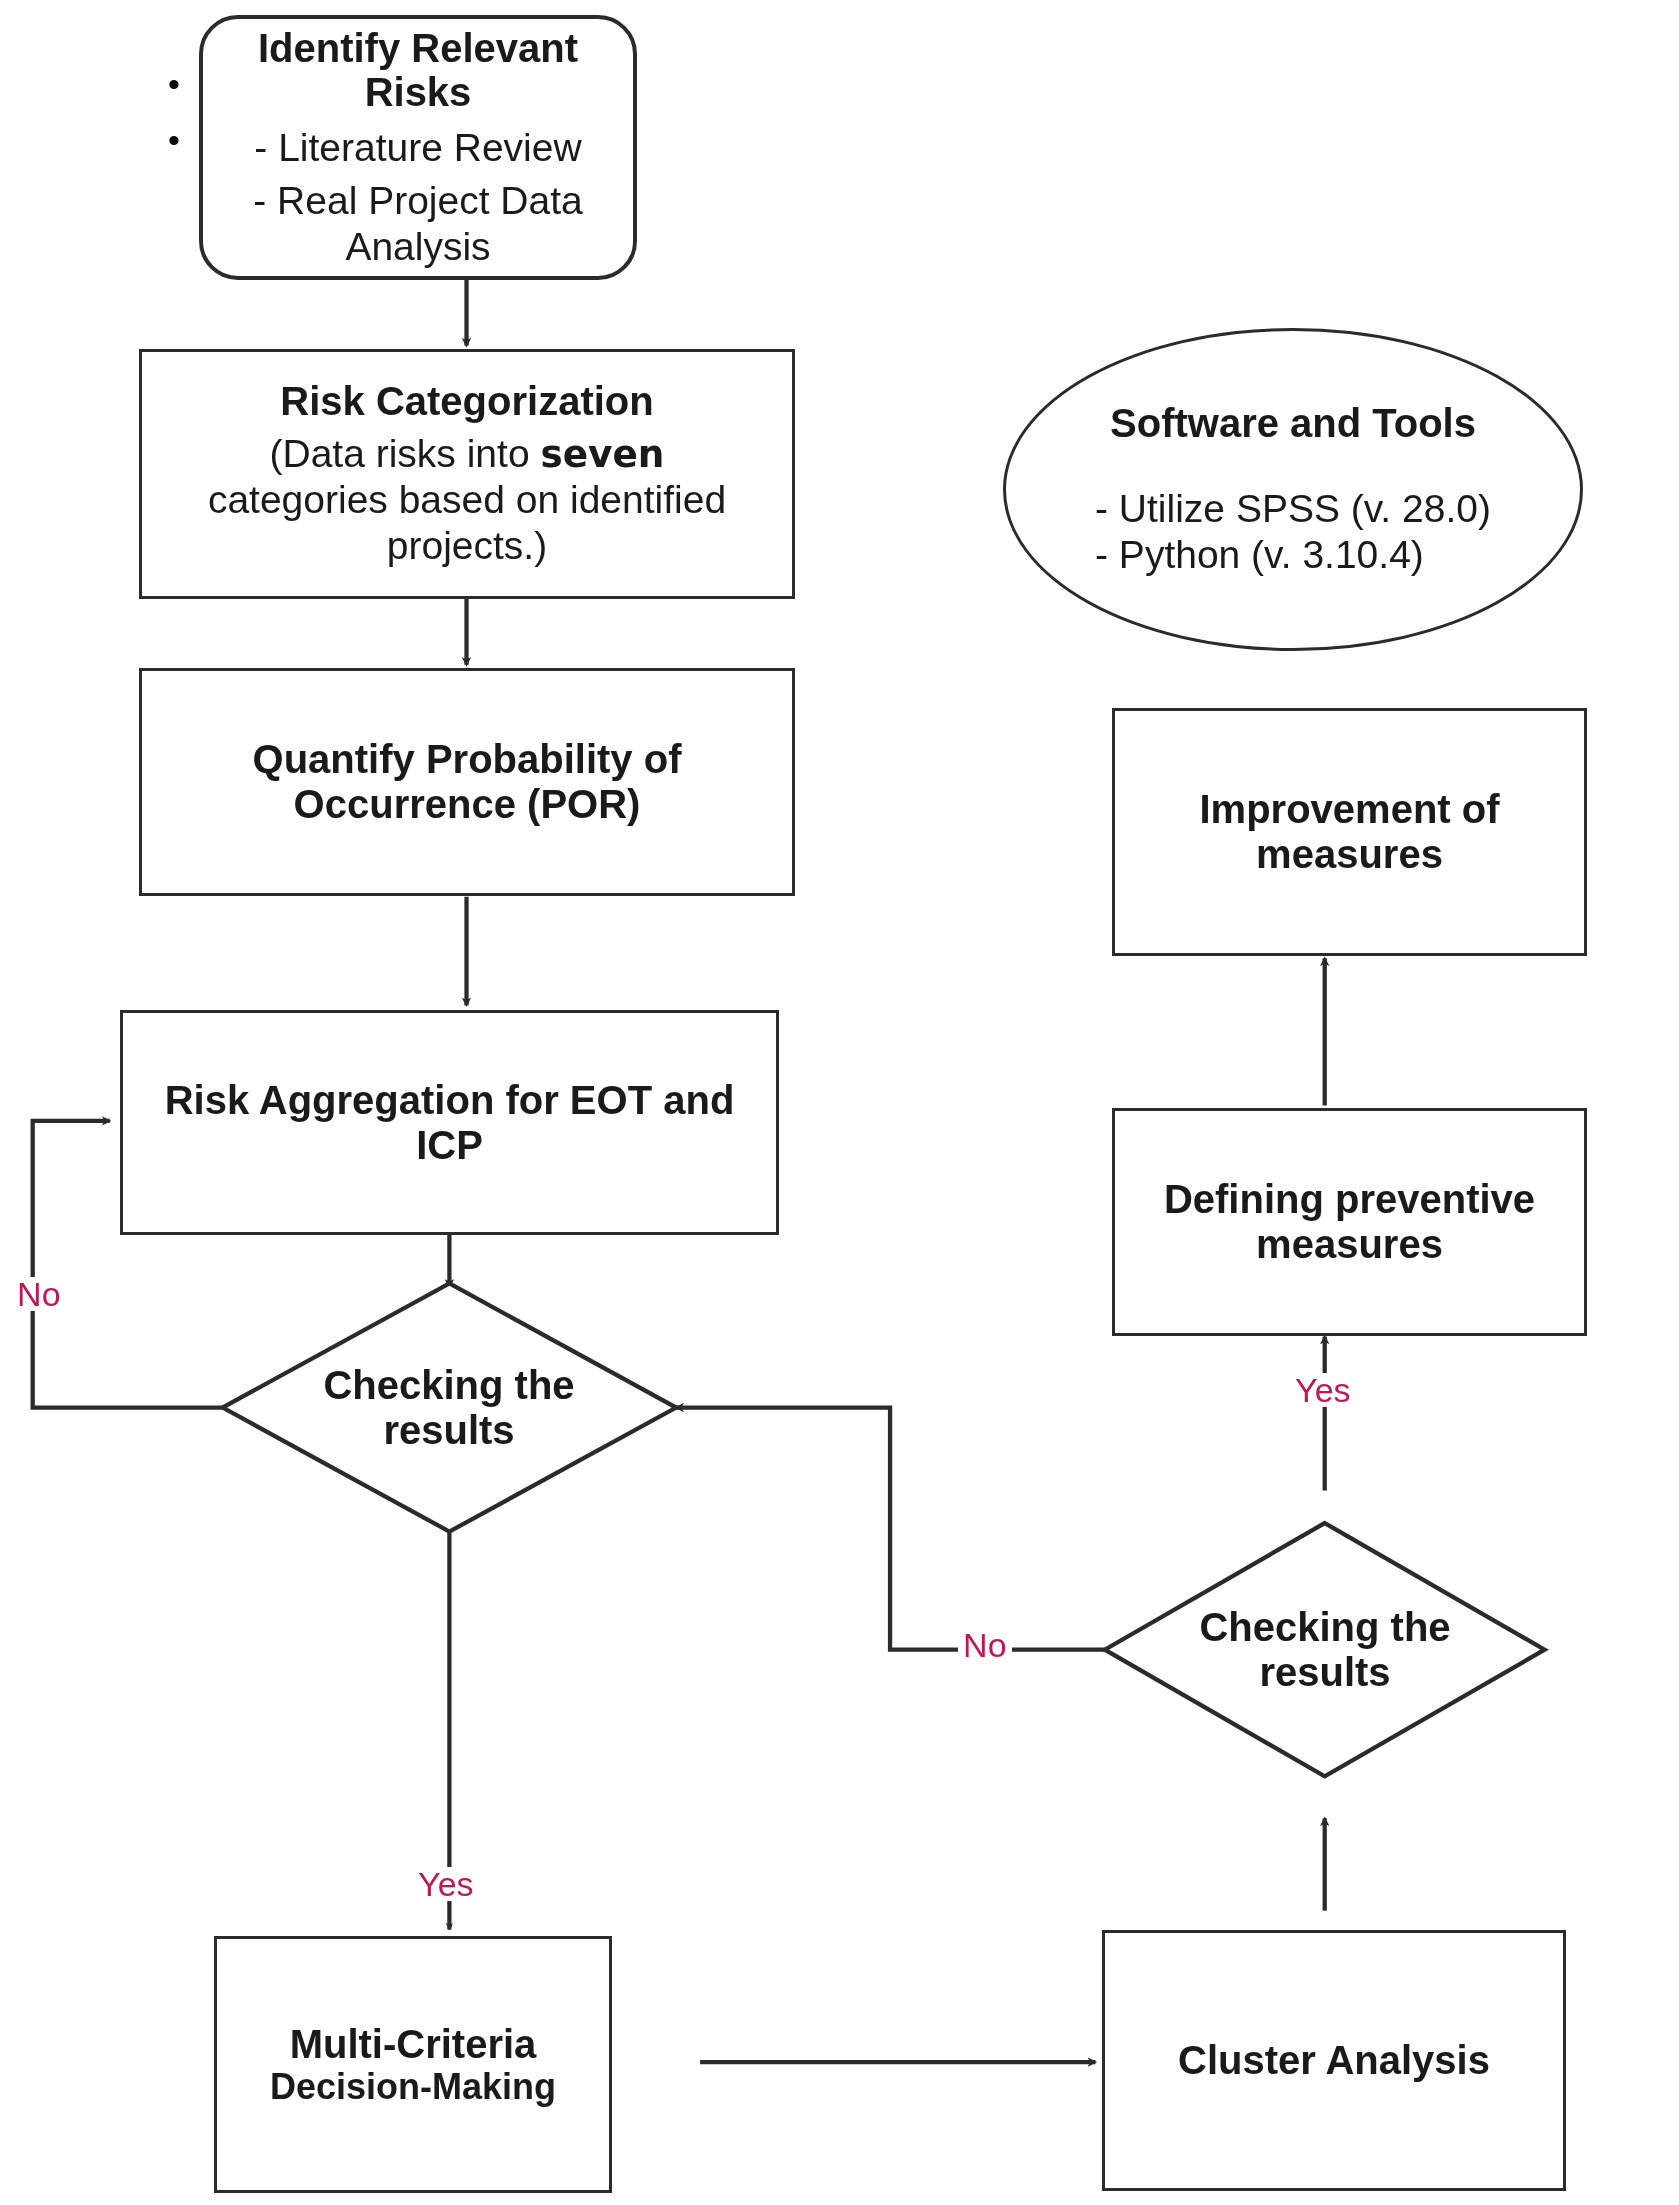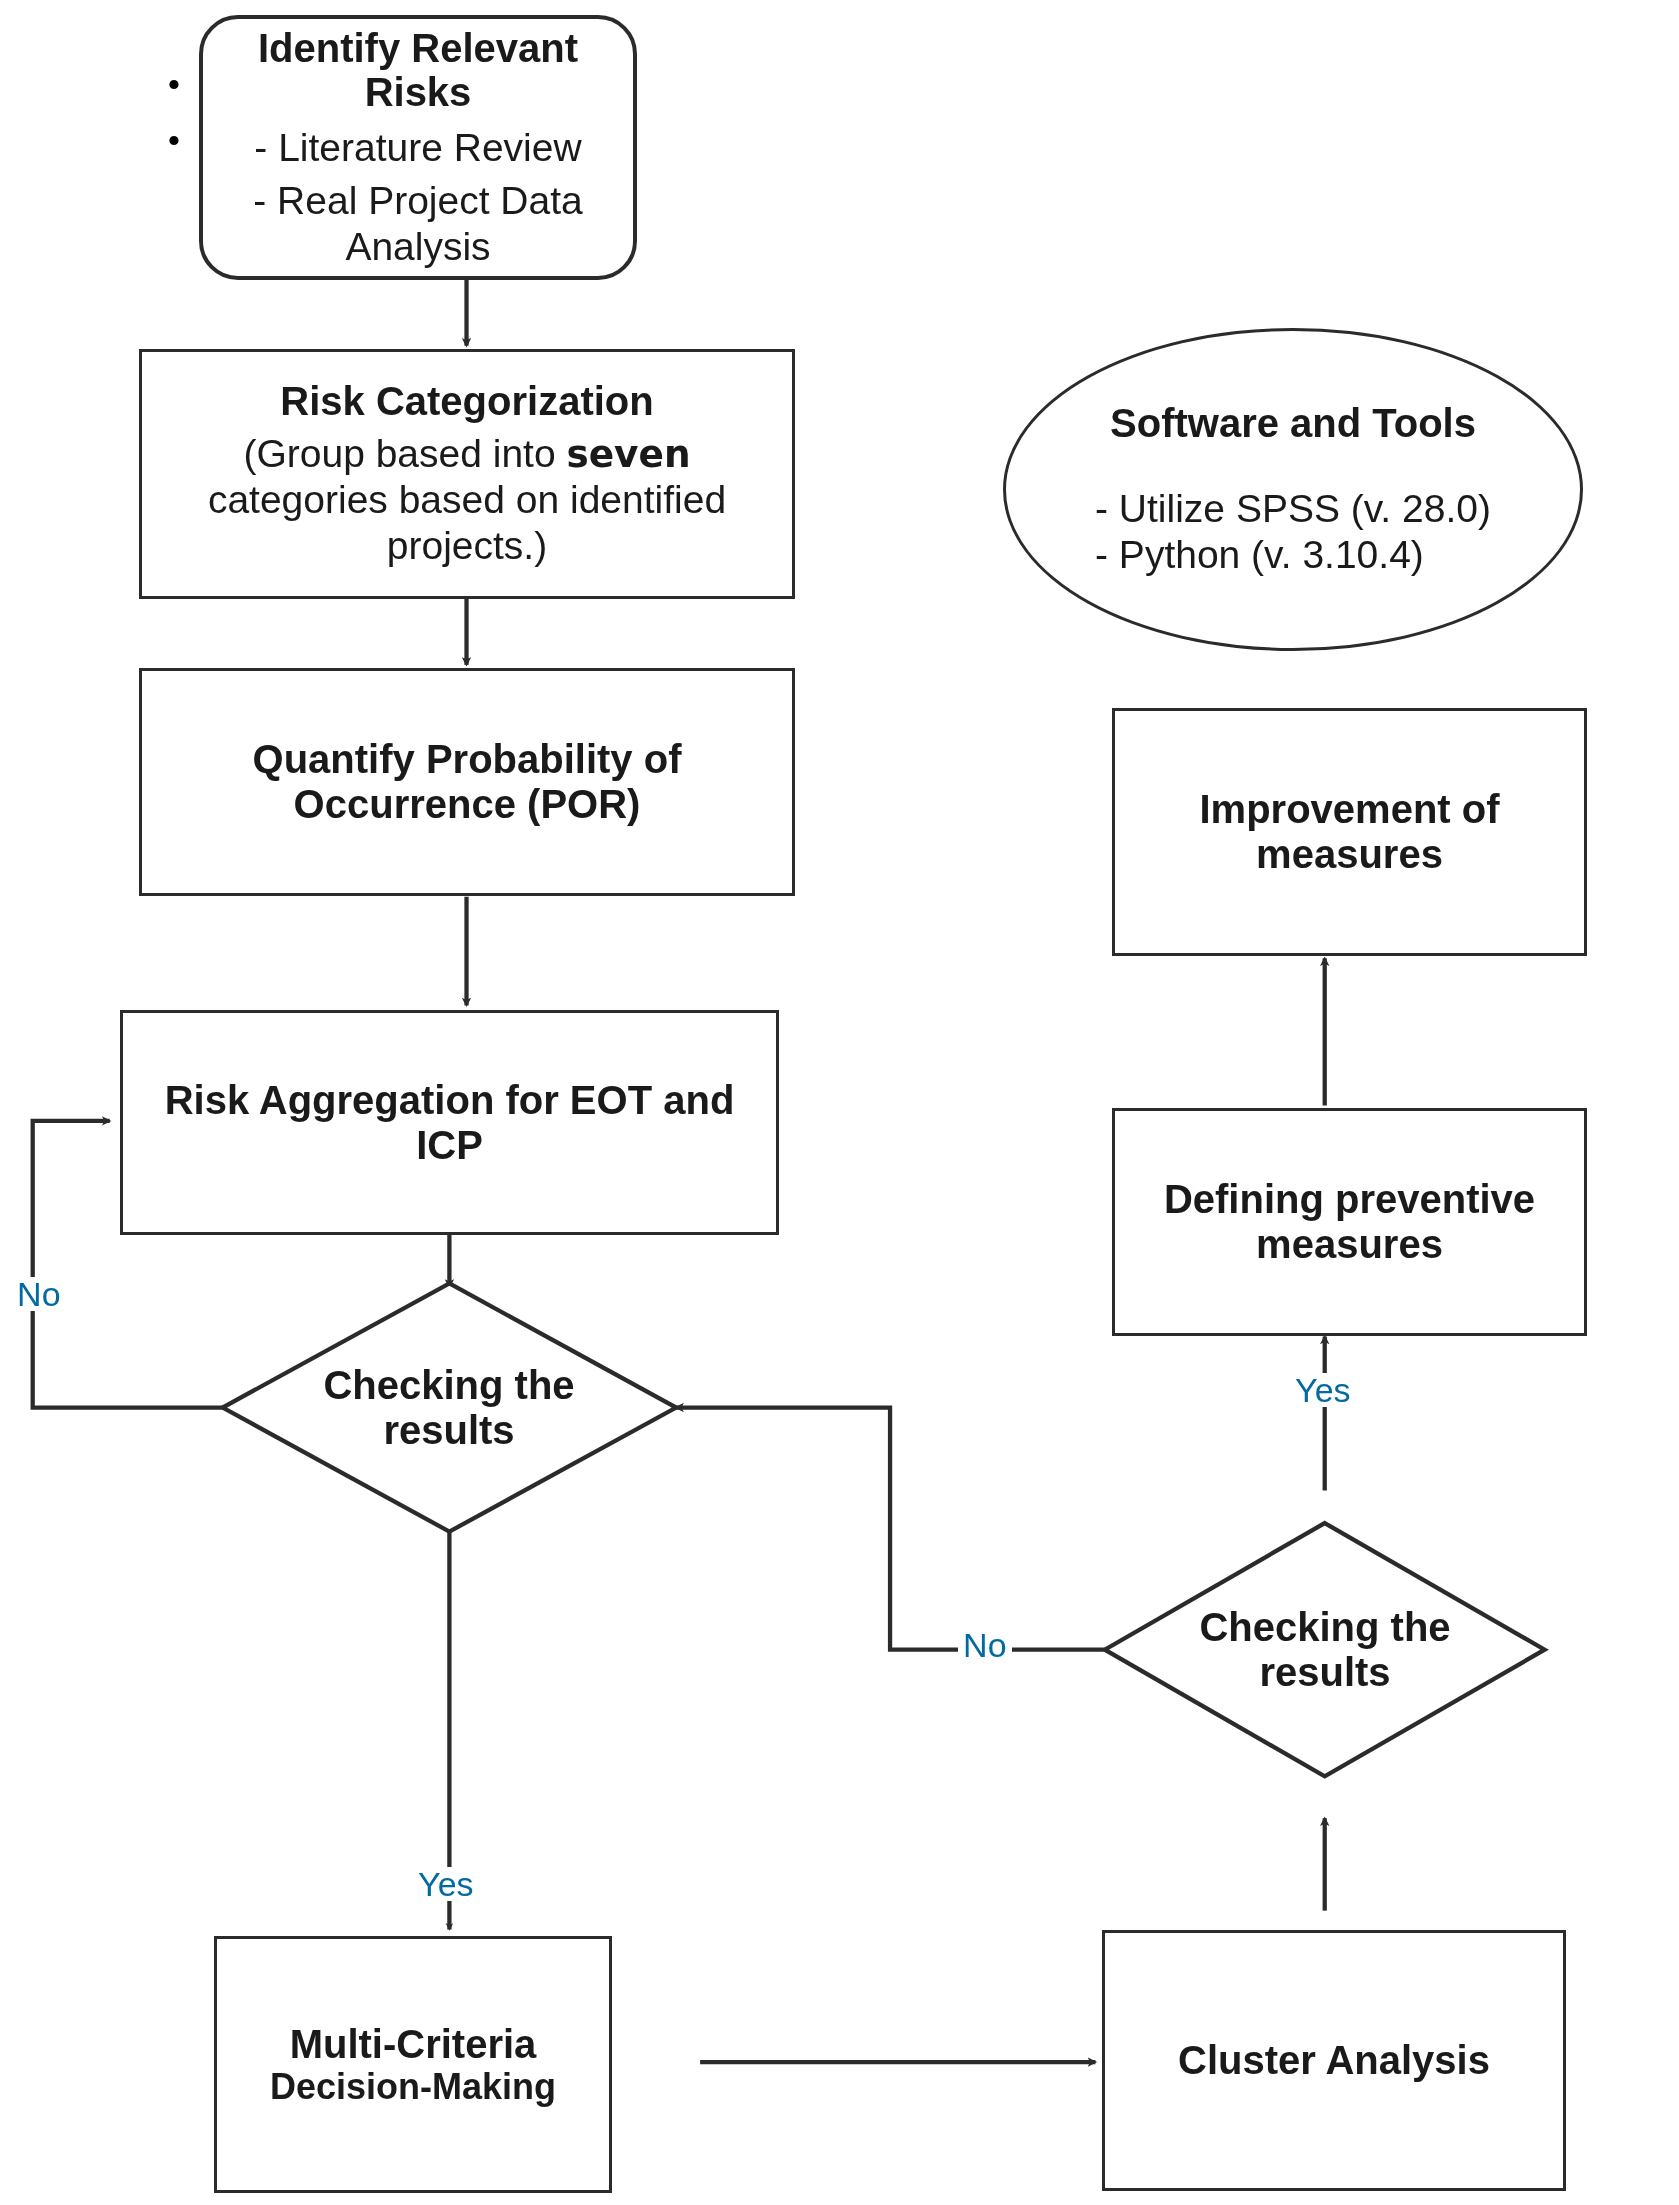--- a/index.html
+++ b/index.html
@@ -18,21 +18,21 @@
   .round{border:4.3px solid #2b2b2b;border-radius:39px;}
   .ellipse{border:3.4px solid #2b2b2b;border-radius:50%;}
 
   .ttl{font-weight:bold;line-height:1.12;}
   .sub{font-weight:normal;line-height:1.18;}
   .strong-word{font-weight:bold;font-family:"DejaVu Sans", sans-serif;font-size:0.96em;}
 
   .bullets{position:absolute;font-size:34px;line-height:1;color:#000;}
   .bullets div{margin-bottom:22px;}
 
-  .edge-label{position:absolute;font-size:34px;font-weight:normal;color:#0369a1;
+  .edge-label{position:absolute;font-size:34px;font-weight:normal;color:#be185d;
               background:#fff;padding:0 5.1px;line-height:1;}
 
   .diamond-wrap{position:absolute;}
   .diamond-text{position:absolute;left:0;top:0;width:100%;height:100%;
                 display:flex;align-items:center;justify-content:center;
                 text-align:center;font-weight:bold;line-height:1.12;}
 </style>
 </head>
 <body>
 
@@ -87,21 +87,21 @@
   </div>
 
   <div class="bullets" style="left:168px;top:67px;">
     <div>•</div>
     <div>•</div>
   </div>
 
   <div class="node rect" style="left:139px;top:349px;width:656px;height:250px;padding:5.1px 6.8px;">
     <div class="ttl" style="font-size:40px;margin-bottom:6.8px;">Risk Categorization</div>
     <div class="sub" style="font-size:39px;">
-      <span>(Group based into </span><span class="strong-word">seven</span>
+      <span>(Data risks into </span><span class="strong-word">seven</span>
     </div>
     <div class="sub" style="font-size:39px;">categories based on identified</div>
     <div class="sub" style="font-size:39px;">projects.)</div>
   </div>
 
   <div class="node rect" style="left:139px;top:668px;width:656px;height:228px;text-align:right;">
     <div class="ttl" style="font-size:40px;">Quantify Probability of</div>
     <div class="ttl" style="font-size:40px;">Occurrence (POR)</div>
   </div>
 

